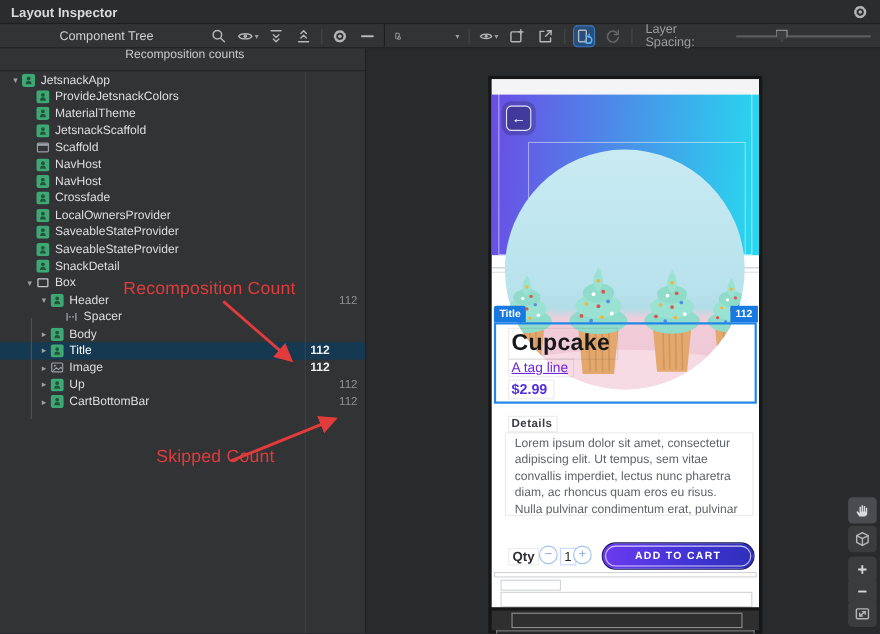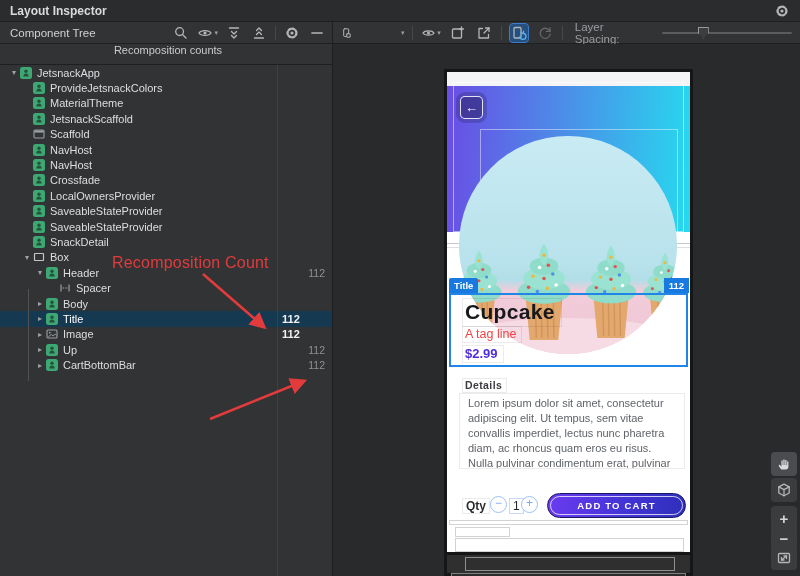--- a/index.html
+++ b/index.html
@@ -22,21 +22,21 @@
   .icon14 { width:14px; height:14px; display:inline-block; vertical-align:middle; }
   svg.lineic { stroke:#b4b6b8; fill:none; stroke-width:1.3; stroke-linecap:round; stroke-linejoin:round; }
 
   #toolbar {
     position:absolute; left:0; top:22px; width:800px; height:22px;
     background:#313335; border-bottom:1px solid #1e1f21; display:flex;
   }
   #tb-left {
     width:333px; height:100%; border-right:1px solid #1e1f21;
     display:flex; align-items:center; padding:0 6px 0 10px; gap:7px;
-    font-size:11.5px; color:#cfd1d3;
+    font-size:11.5px; color:#cfd1d3;margin-left:44px;
   }
   #tb-left .grow { flex:1; }
   #tb-right { flex:1; display:flex; align-items:center; padding:0 8px; gap:8px; font-size:11.5px; }
   .vsep { width:1px; height:14px; background:#46484a; }
   .tbtn { display:inline-flex; align-items:center; justify-content:center; height:18px; min-width:18px; border-radius:3px; }
   .tbtn.on { background:#254f7d; outline:1px solid #3e7cc9; }
   .caret { font-size:7px; color:#9a9da0; margin-left:1px; }
   #proc-name { color:#d4d6d8;margin-top:44px; }
   #layer-label { color:#9a9da0; margin-left:4px; }
   #slider { position:relative; width:137px; height:14px; margin-left:6px; }
@@ -114,21 +114,21 @@
   .badge {
     position:absolute; height:15px; background:#1879e0; color:#ffffff;
     font-size:9.5px; font-weight:bold; display:flex; align-items:center; padding:0 5px; z-index:5;
   }
   #badge-title { left:2px; top:206px; border-radius:2px 2px 0 0; }
   #badge-count { right:1px; top:206px; }
   #sel-rect { position:absolute; left:2px; top:221px; width:239px; height:74px; border:2px solid #1f86e8; z-index:4; pointer-events:none; }
 
   .fbox { border:1px solid rgba(0,0,0,.08); }
   #p-title { position:absolute; left:15px; top:226px; font-size:21px; font-weight:600; color:#17181a; letter-spacing:.3px; padding:1px 6px 2px 2px; }
-  #p-tag   { position:absolute; left:15px; top:254px; font-size:12.5px; color:#ef4444; padding:0 5px 1px 2px; }
+  #p-tag   { position:absolute; left:15px; top:254px; font-size:12.5px; color:#6d28d9; padding:0 5px 1px 2px;text-decoration:underline; }
   #p-price { position:absolute; left:15px; top:273px; font-size:13px; font-weight:600; color:#4f2de0; padding:0 5px 1px 2px; }
 
   #d-head { position:absolute; left:15px; top:306px; font-size:10.5px; font-weight:bold; color:#3a3c40; letter-spacing:.4px; padding:0 4px 1px 2px; }
   #d-body {
     position:absolute; left:12px; top:321px; width:226px; height:76px;
     font-size:11px; line-height:15px; color:#5f6368; padding:2px 8px; overflow:hidden;
   }
 
   #qty-row { position:absolute; left:0; top:420px; width:100%; height:26px; }
   #qty-label { position:absolute; left:15px; top:6px; font-size:12px; font-weight:bold; color:#2b2d30; padding:0 3px; }
@@ -537,20 +537,21 @@
           </span>
           <span class="tlabel">CartBottomBar</span>
           <span class="skipped">112</span>
         </div>
       </div>
     <div id="col-divider"></div>
     <div id="tree-guide"></div>
   </div>
 
   <div class="anno" id="anno-recomp">Recomposition Count</div>
+  <div class="anno" id="anno-skip">Skipped Count</div>
   <svg id="anno-arrows" width="800" height="576">
     <defs>
       <marker id="ah" viewBox="0 0 10 10" refX="8" refY="5" markerWidth="6.5" markerHeight="6.5" orient="auto-start-reverse">
         <path d="M0 0 L10 5 L0 10 Z" fill="#e23b3c"></path>
       </marker>
     </defs>
     <line x1="203" y1="274" x2="264" y2="327" stroke="#e23b3c" stroke-width="2.6" marker-end="url(#ah)"></line>
     <line x1="210" y1="419" x2="304" y2="381" stroke="#e23b3c" stroke-width="2.6" marker-end="url(#ah)"></line>
   </svg>
 

